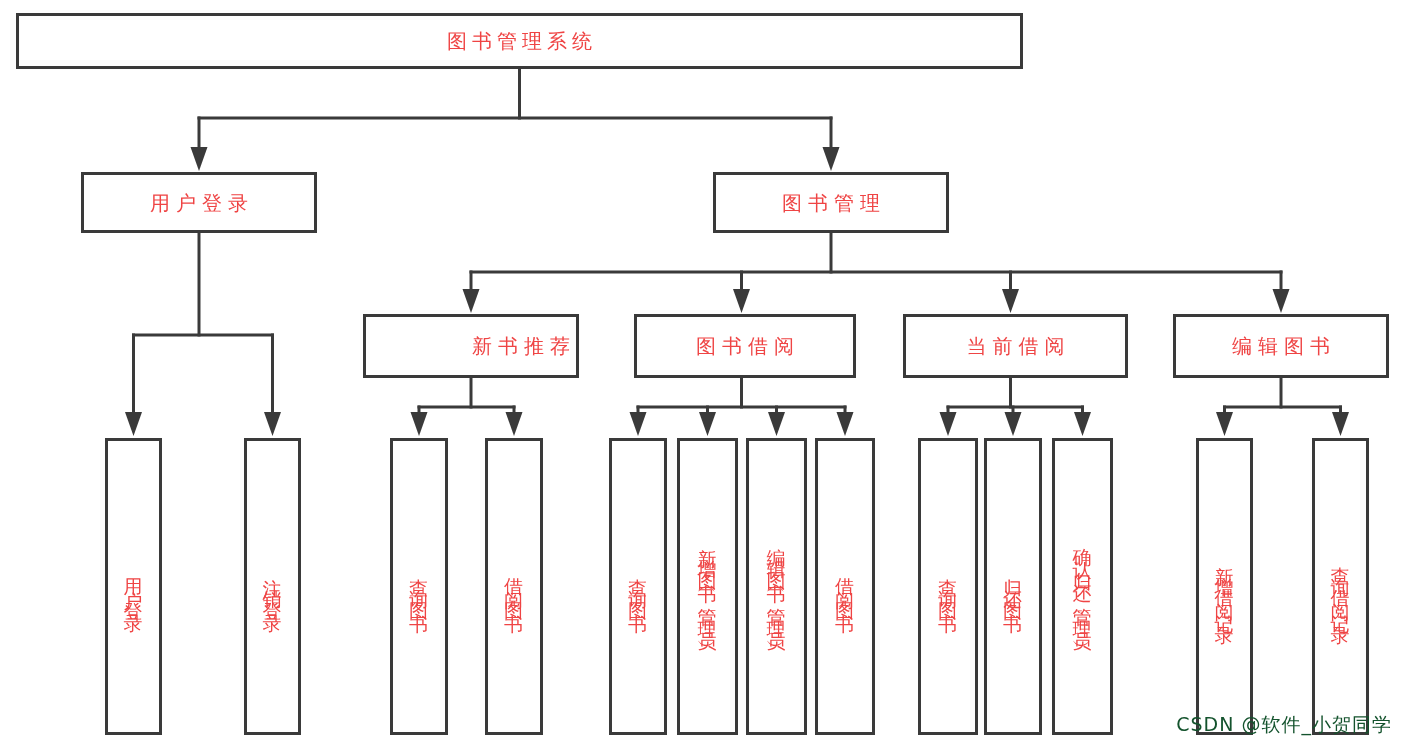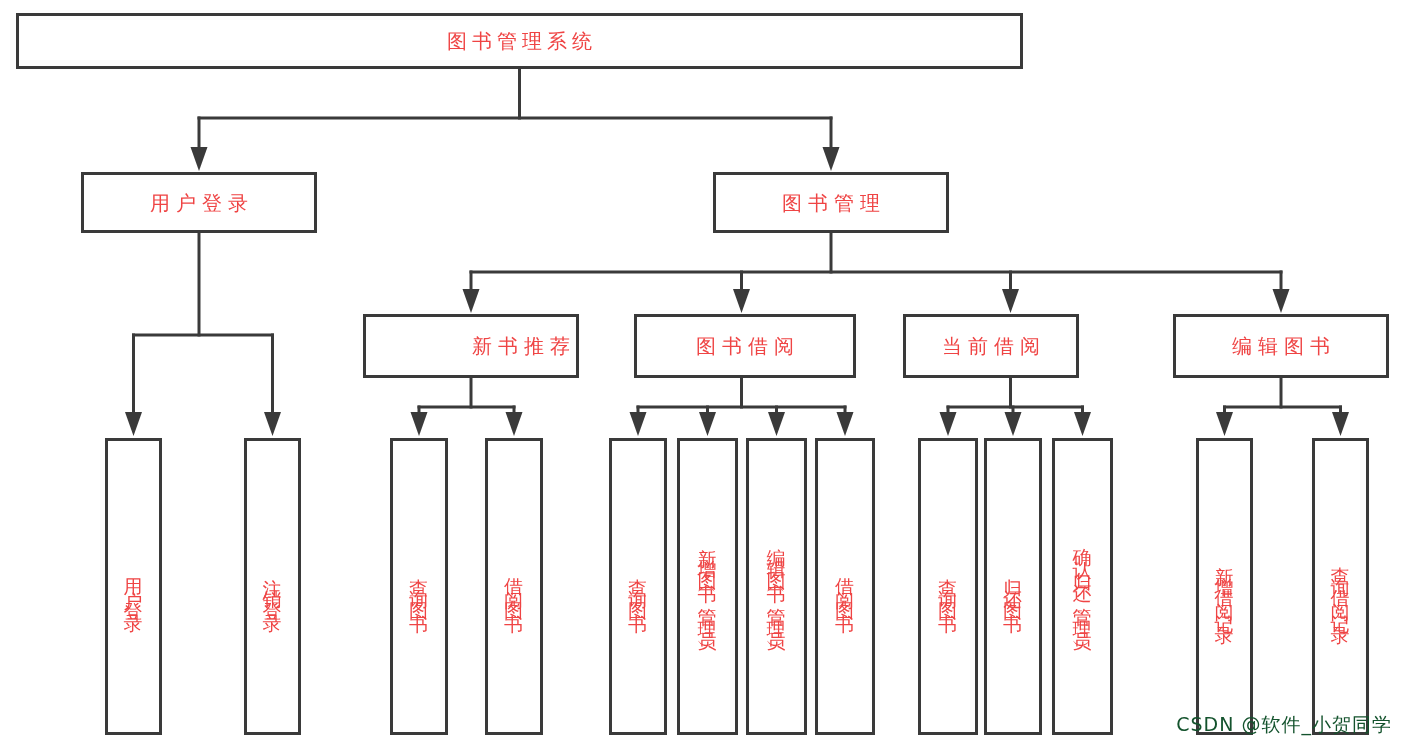--- a/index.html
+++ b/index.html
@@ -118,21 +118,21 @@
   <div class="node" style="left:713px;top:172px;width:236px;height:61px;">
     <span class="label">图书管理</span>
   </div>
 
   <div class="node" style="left:363px;top:314px;width:216px;height:64px;justify-content:flex-end;">
     <span class="label">新书推荐</span>
   </div>
   <div class="node" style="left:634px;top:314px;width:222px;height:64px;">
     <span class="label">图书借阅</span>
   </div>
-  <div class="node" style="left:903px;top:314px;width:176px;height:64px;">
+  <div class="node" style="left:903px;top:314px;width:225px;height:64px;">
     <span class="label">当前借阅</span>
   </div>
   <div class="node" style="left:1173px;top:314px;width:216px;height:64px;">
     <span class="label">编辑图书</span>
   </div>
 
   <div class="node leaf" style="left:105px;top:438px;width:57px;height:297px;">
     <span class="label">用户登录</span>
   </div>
   <div class="node leaf" style="left:244px;top:438px;width:57px;height:297px;">

